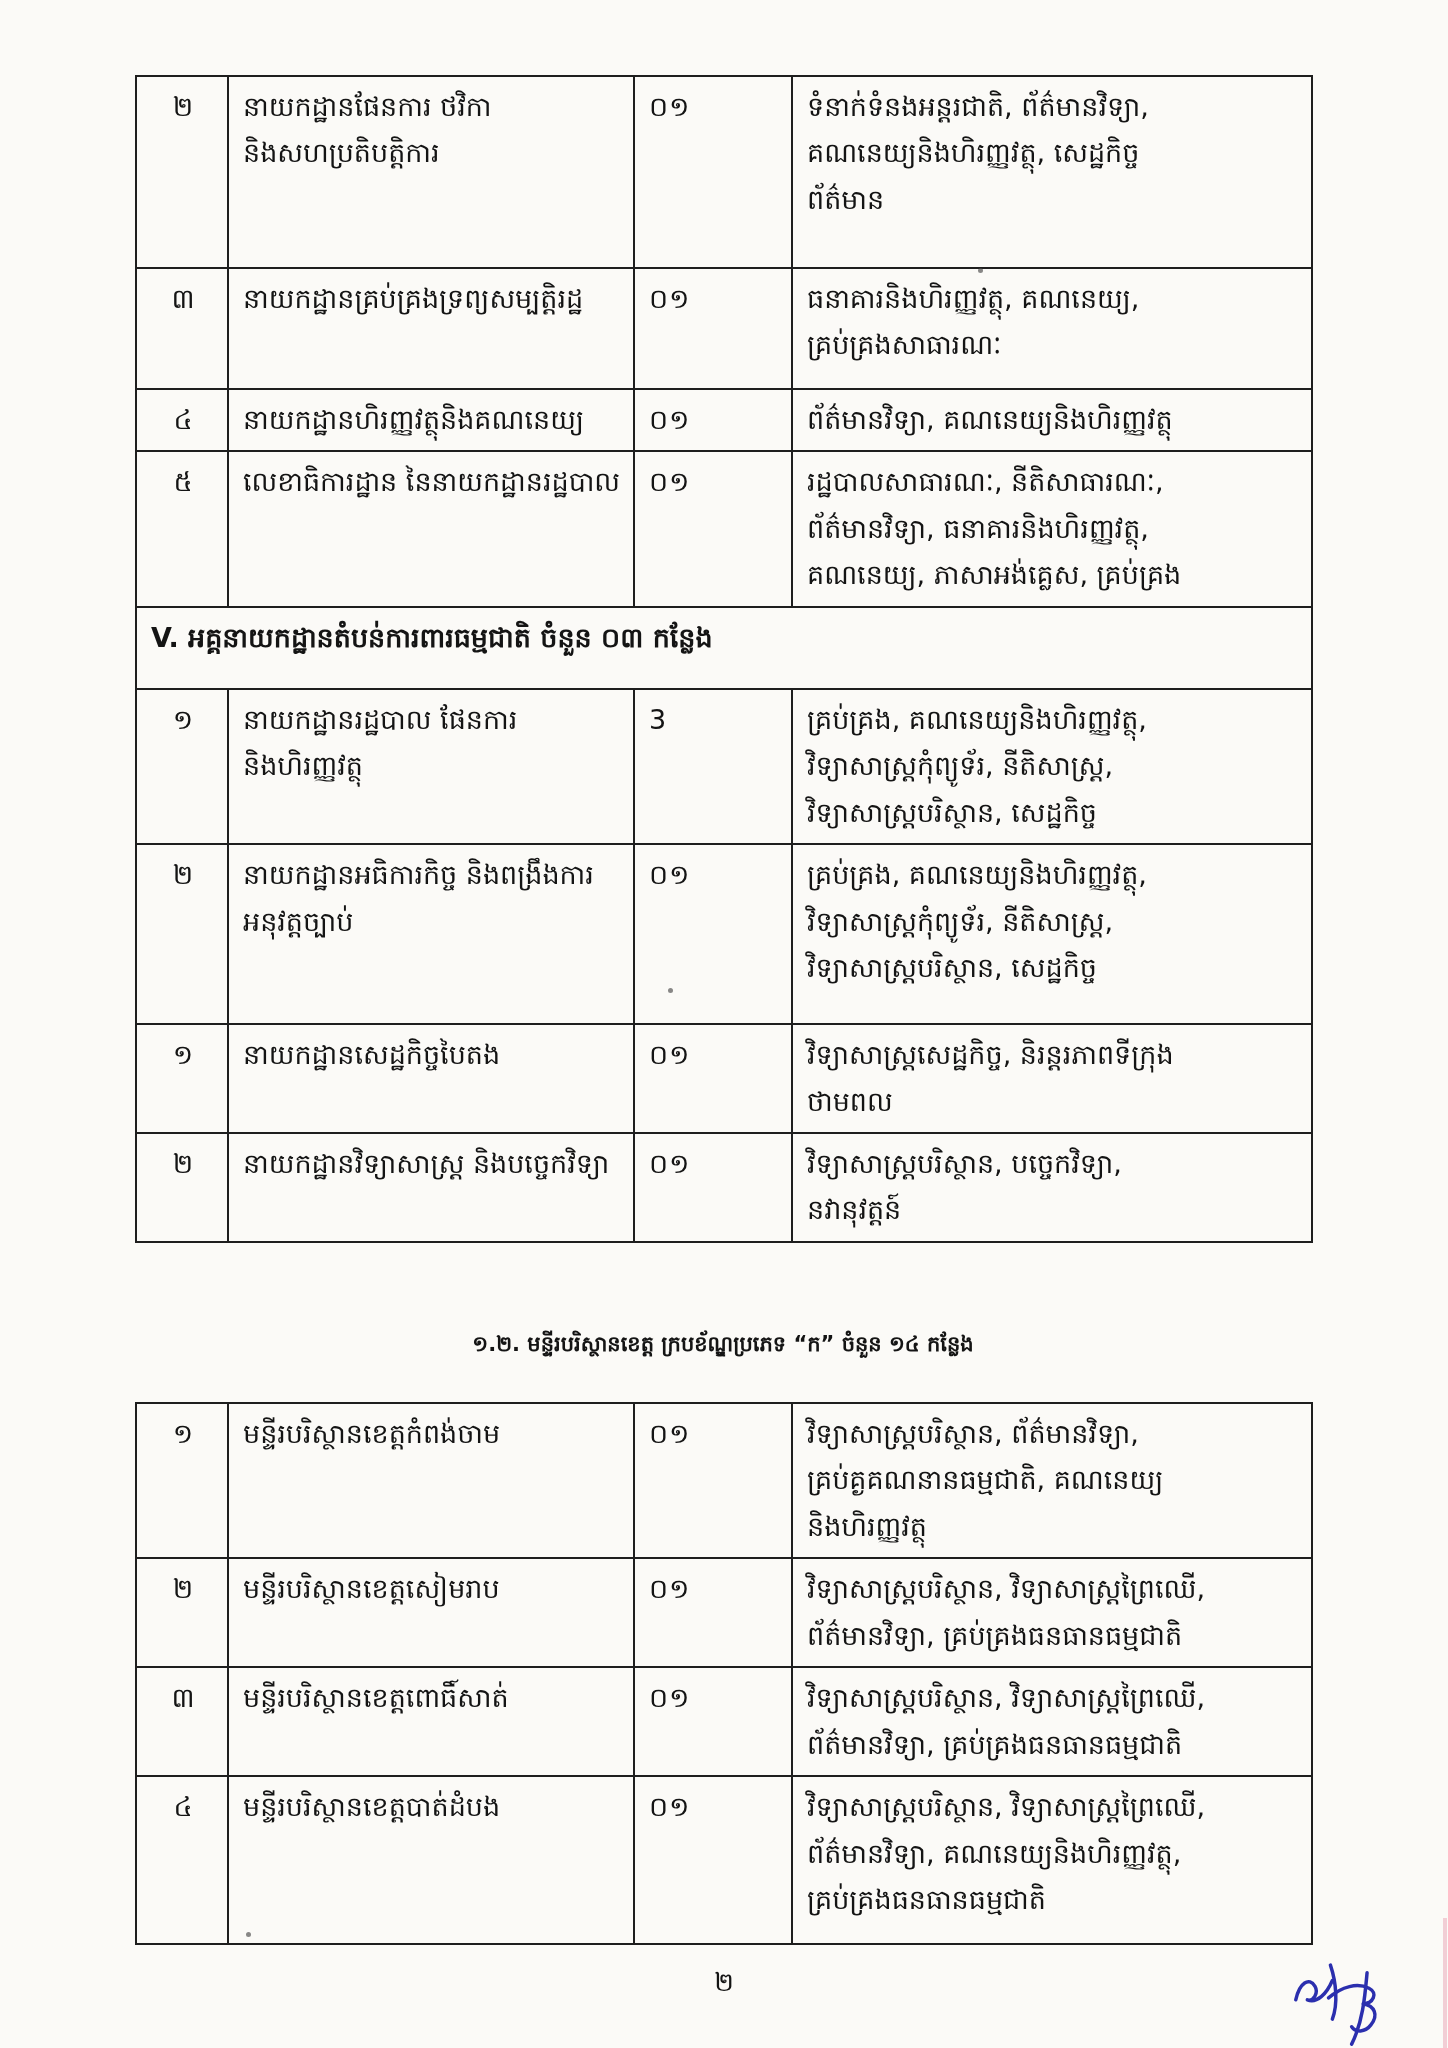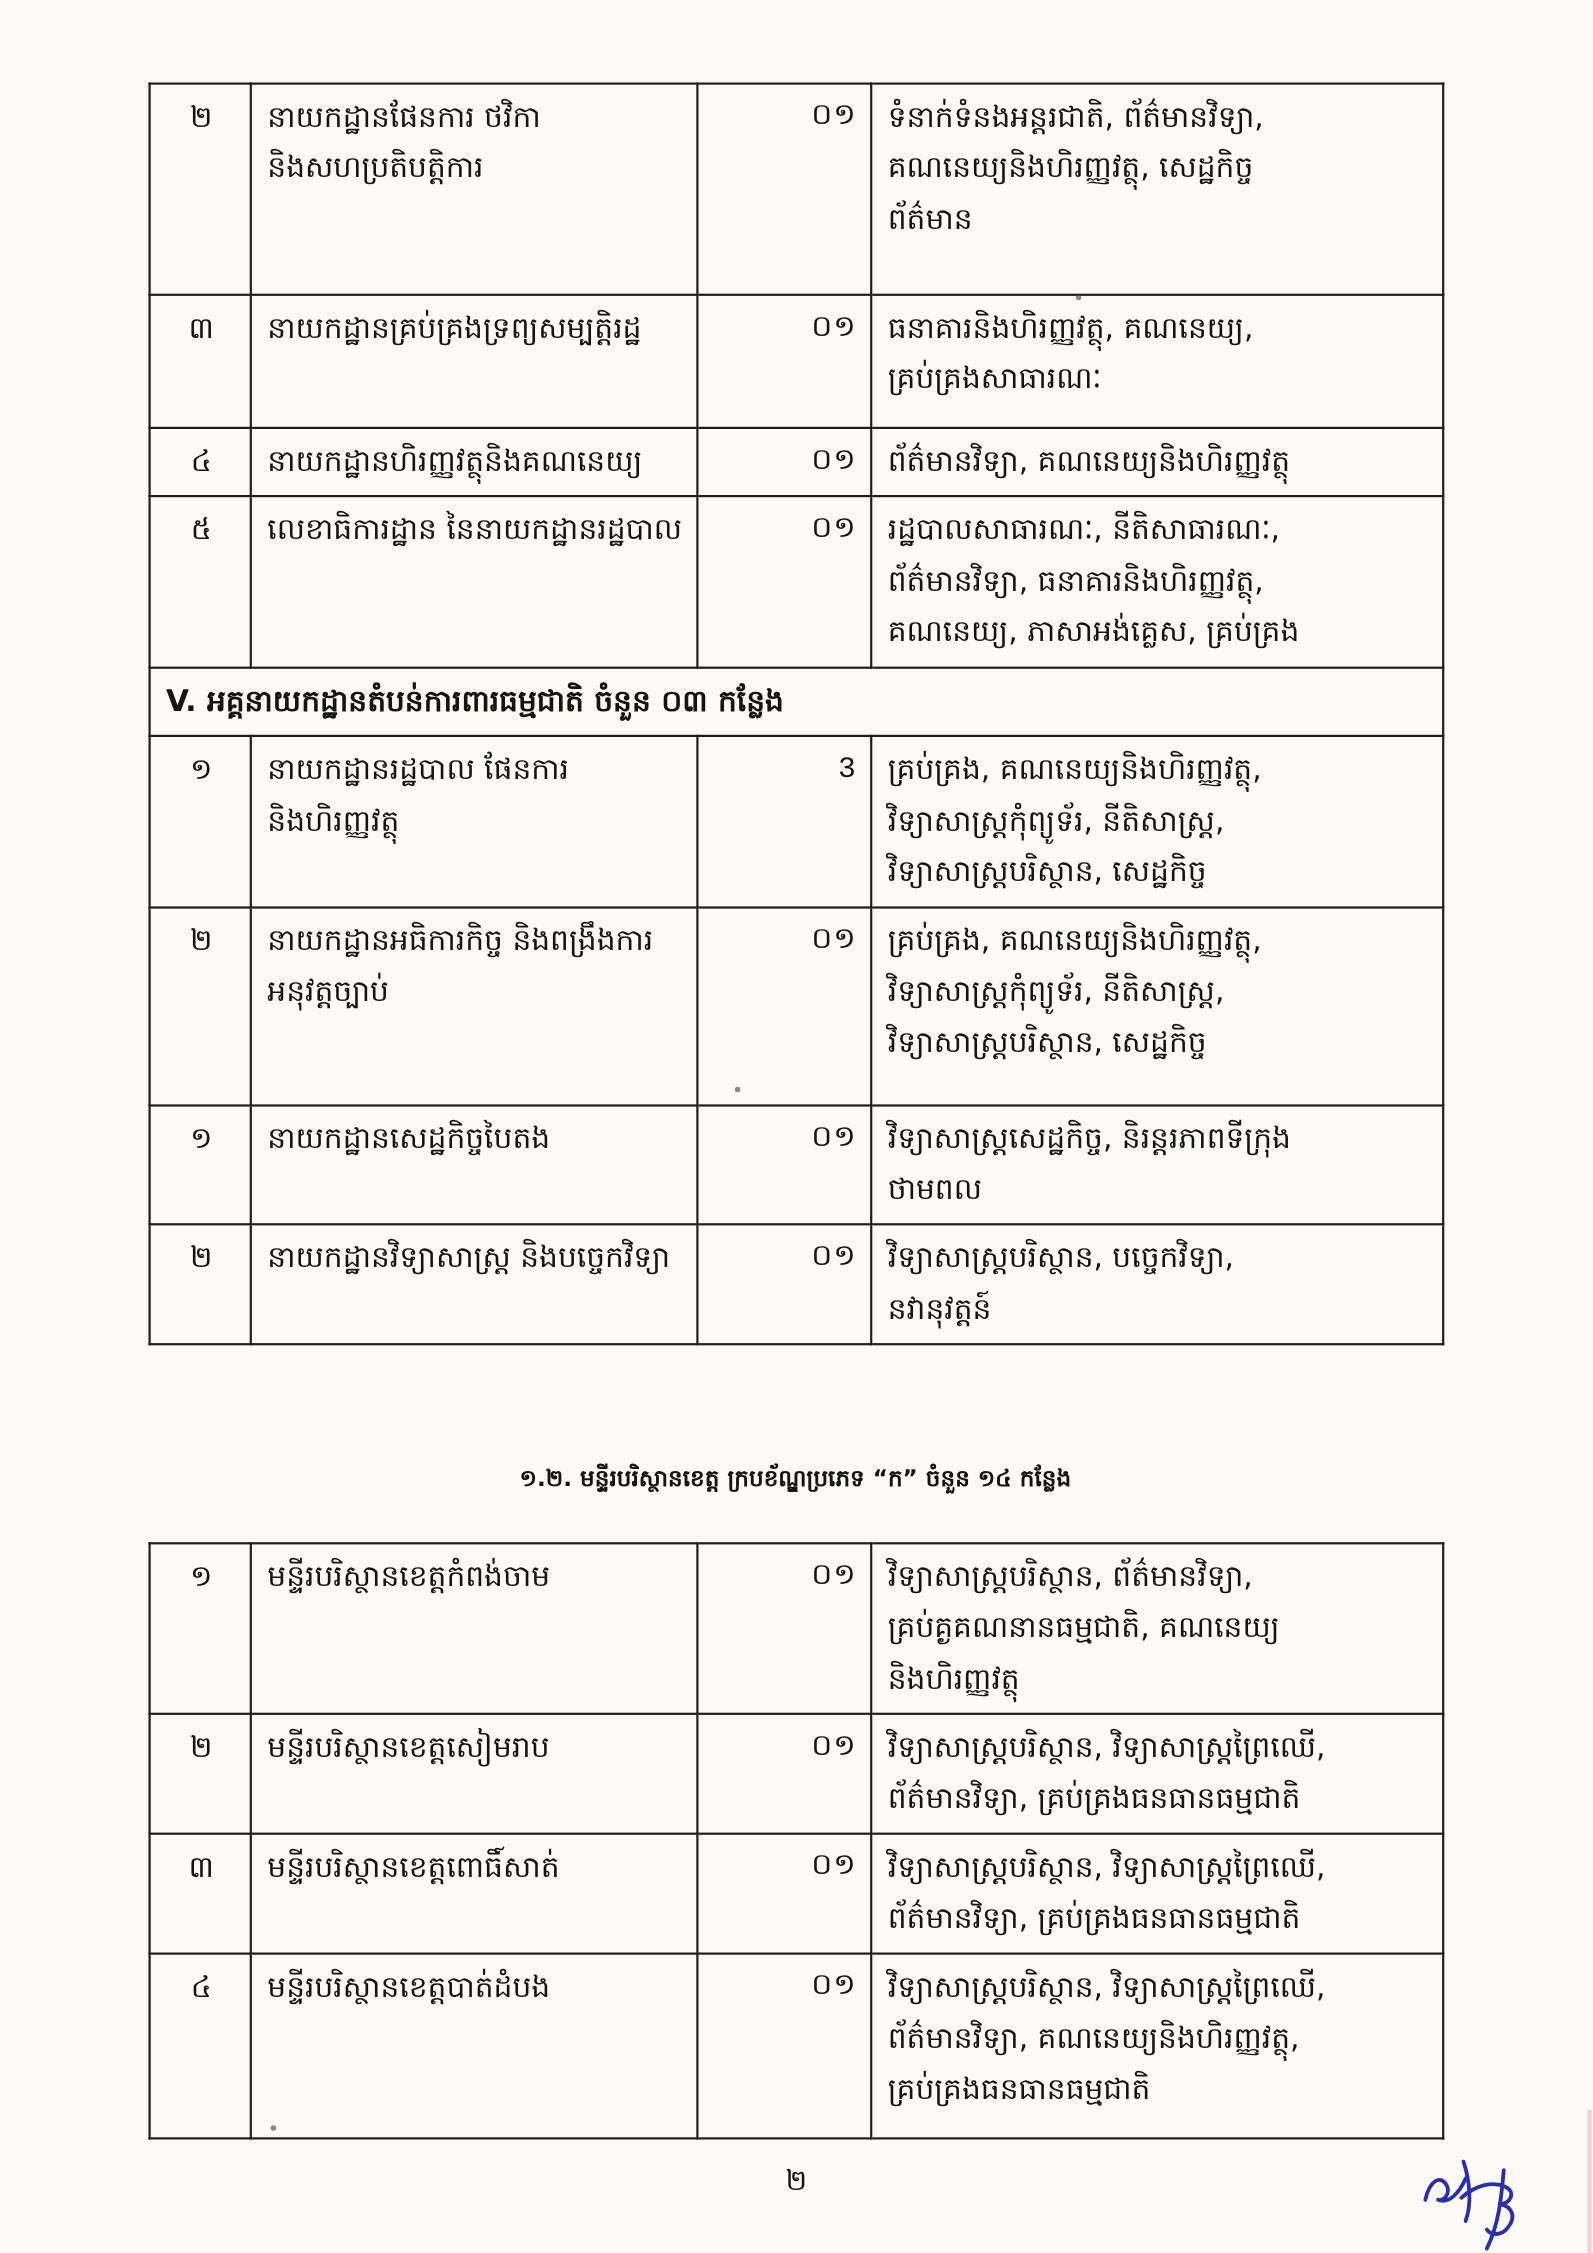--- a/index.html
+++ b/index.html
@@ -22,21 +22,21 @@
   .vac-table td {
     border:2px solid #1e1e1e;
     vertical-align:top;
     padding:7px 12px 7px 14px;
     font-size:27px;
     line-height:1.72;
     white-space:pre-line;
     overflow-wrap:anywhere;
   }
   .c-no   { text-align:center; padding-top:12px; }
-  .c-count{ text-align:right; padding-top:12px; letter-spacing:1px;font-family:Liberation Mono, monospace; }
+  .c-count{ text-align:left; padding-top:12px; letter-spacing:1px; }
   .sec {
     font-weight:bold;
     font-size:29px;
     white-space:normal;
     padding:12px 10px 12px 16px;
     line-height:1.5;
   }
   .sec-inline {
     font-weight:bold;
     font-size:28px;
@@ -105,21 +105,21 @@
       <td class="c-subj">ព័ត៌មានវិទ្យា, គណនេយ្យនិងហិរញ្ញវត្ថុ</td>
     </tr>
     <tr style="height:151px">
       <td class="c-no">៥</td>
       <td class="c-name">លេខាធិការដ្ឋាន នៃនាយកដ្ឋានរដ្ឋបាល</td>
       <td class="c-count">០១</td>
       <td class="c-subj">រដ្ឋបាលសាធារណៈ, នីតិសាធារណៈ,
 ព័ត៌មានវិទ្យា, ធនាគារនិងហិរញ្ញវត្ថុ,
 គណនេយ្យ, ភាសាអង់គ្លេស, គ្រប់គ្រង</td>
     </tr>
-    <tr style="height:62px">
+    <tr style="height:82px">
       <td class="sec" colspan="4">V. អគ្គនាយកដ្ឋានតំបន់ការពារធម្មជាតិ ចំនួន ០៣ កន្លែង</td>
     </tr>
     <tr style="height:149px">
       <td class="c-no">១</td>
       <td class="c-name">នាយកដ្ឋានរដ្ឋបាល ផែនការ
 និងហិរញ្ញវត្ថុ</td>
       <td class="c-count">3</td>
       <td class="c-subj">គ្រប់គ្រង, គណនេយ្យនិងហិរញ្ញវត្ថុ,
 វិទ្យាសាស្ត្រកុំព្យូទ័រ, នីតិសាស្ត្រ,
 វិទ្យាសាស្ត្របរិស្ថាន, សេដ្ឋកិច្ច</td>

